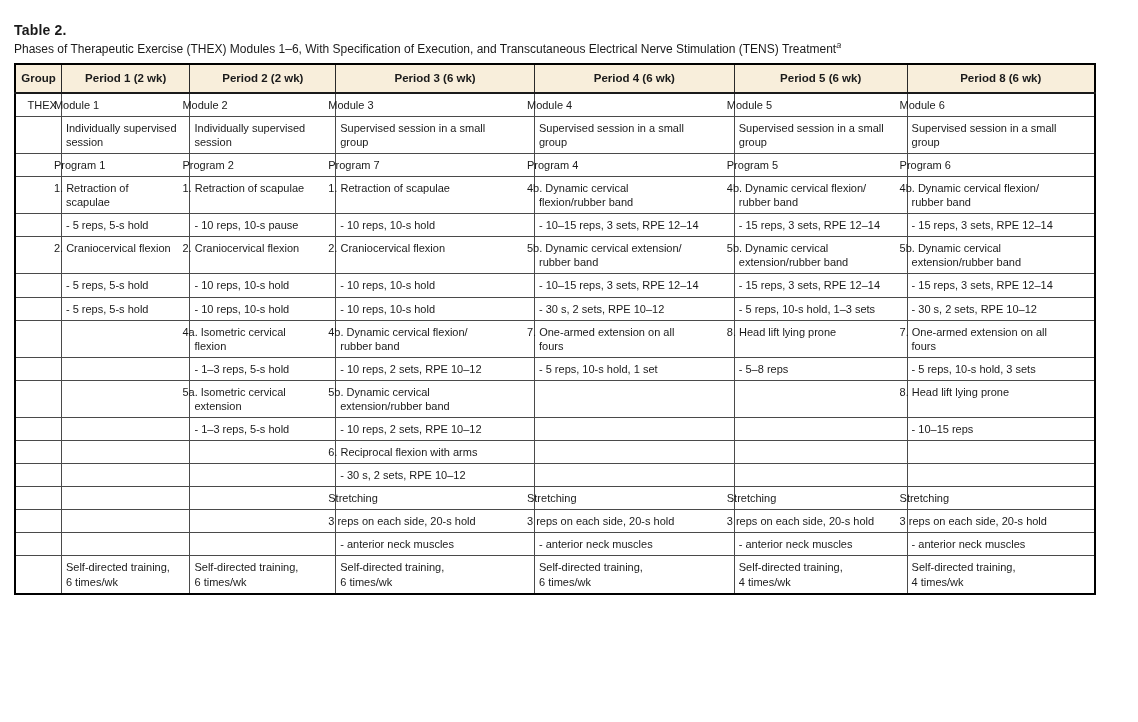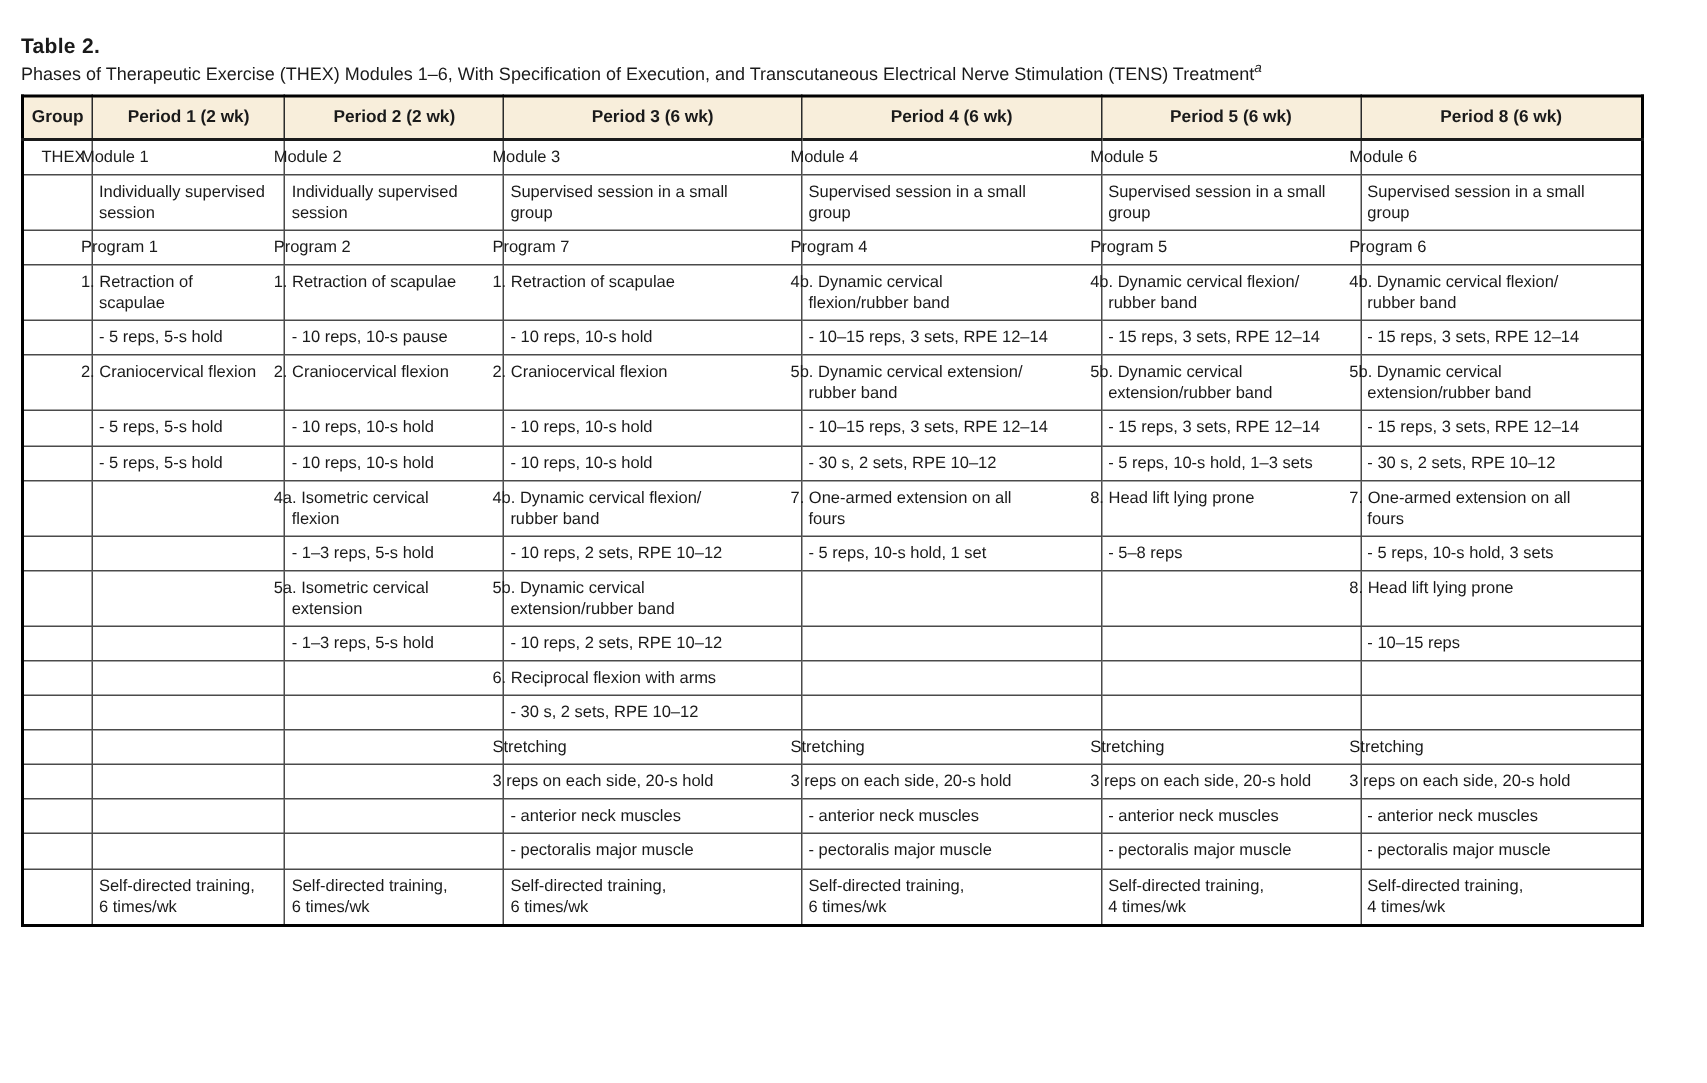--- a/index.html
+++ b/index.html
@@ -267,29 +267,20 @@
           <td class="group"></td>
           <td class="detail"></td>
           <td class="detail"></td>
           <td class="detail">- anterior neck muscles</td>
           <td class="detail">- anterior neck muscles</td>
           <td class="detail">- anterior neck muscles</td>
           <td class="detail">- anterior neck muscles</td>
         </tr>
         <tr>
           <td class="group"></td>
-          <td class="detail"></td>
-          <td class="detail"></td>
-          <td class="detail">- pectoralis major muscle</td>
-          <td class="detail">- pectoralis major muscle</td>
-          <td class="detail">- pectoralis major muscle</td>
-          <td class="detail">- pectoralis major muscle</td>
-        </tr>
-        <tr>
-          <td class="group"></td>
           <td class="session">Self-directed training,
 6 times/wk</td>
           <td class="session">Self-directed training,
 6 times/wk</td>
           <td class="session">Self-directed training,
 6 times/wk</td>
           <td class="session">Self-directed training,
 6 times/wk</td>
           <td class="session">Self-directed training,
 4 times/wk</td>

